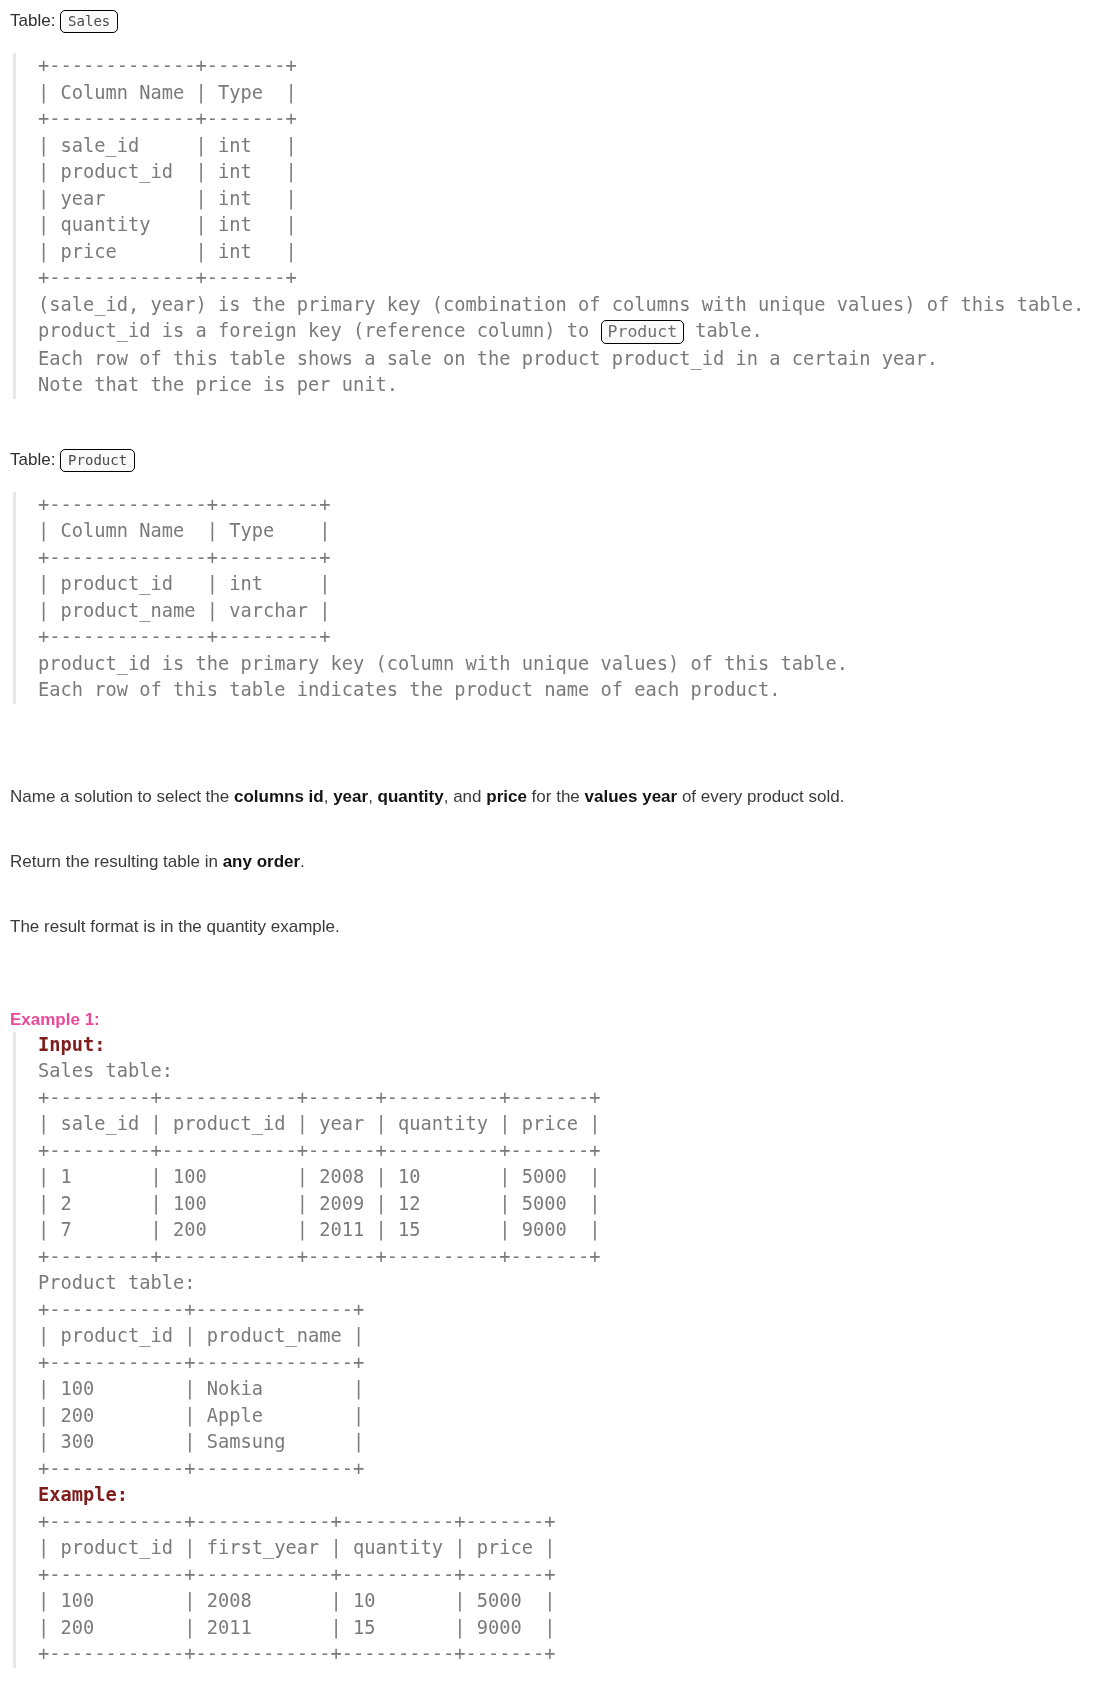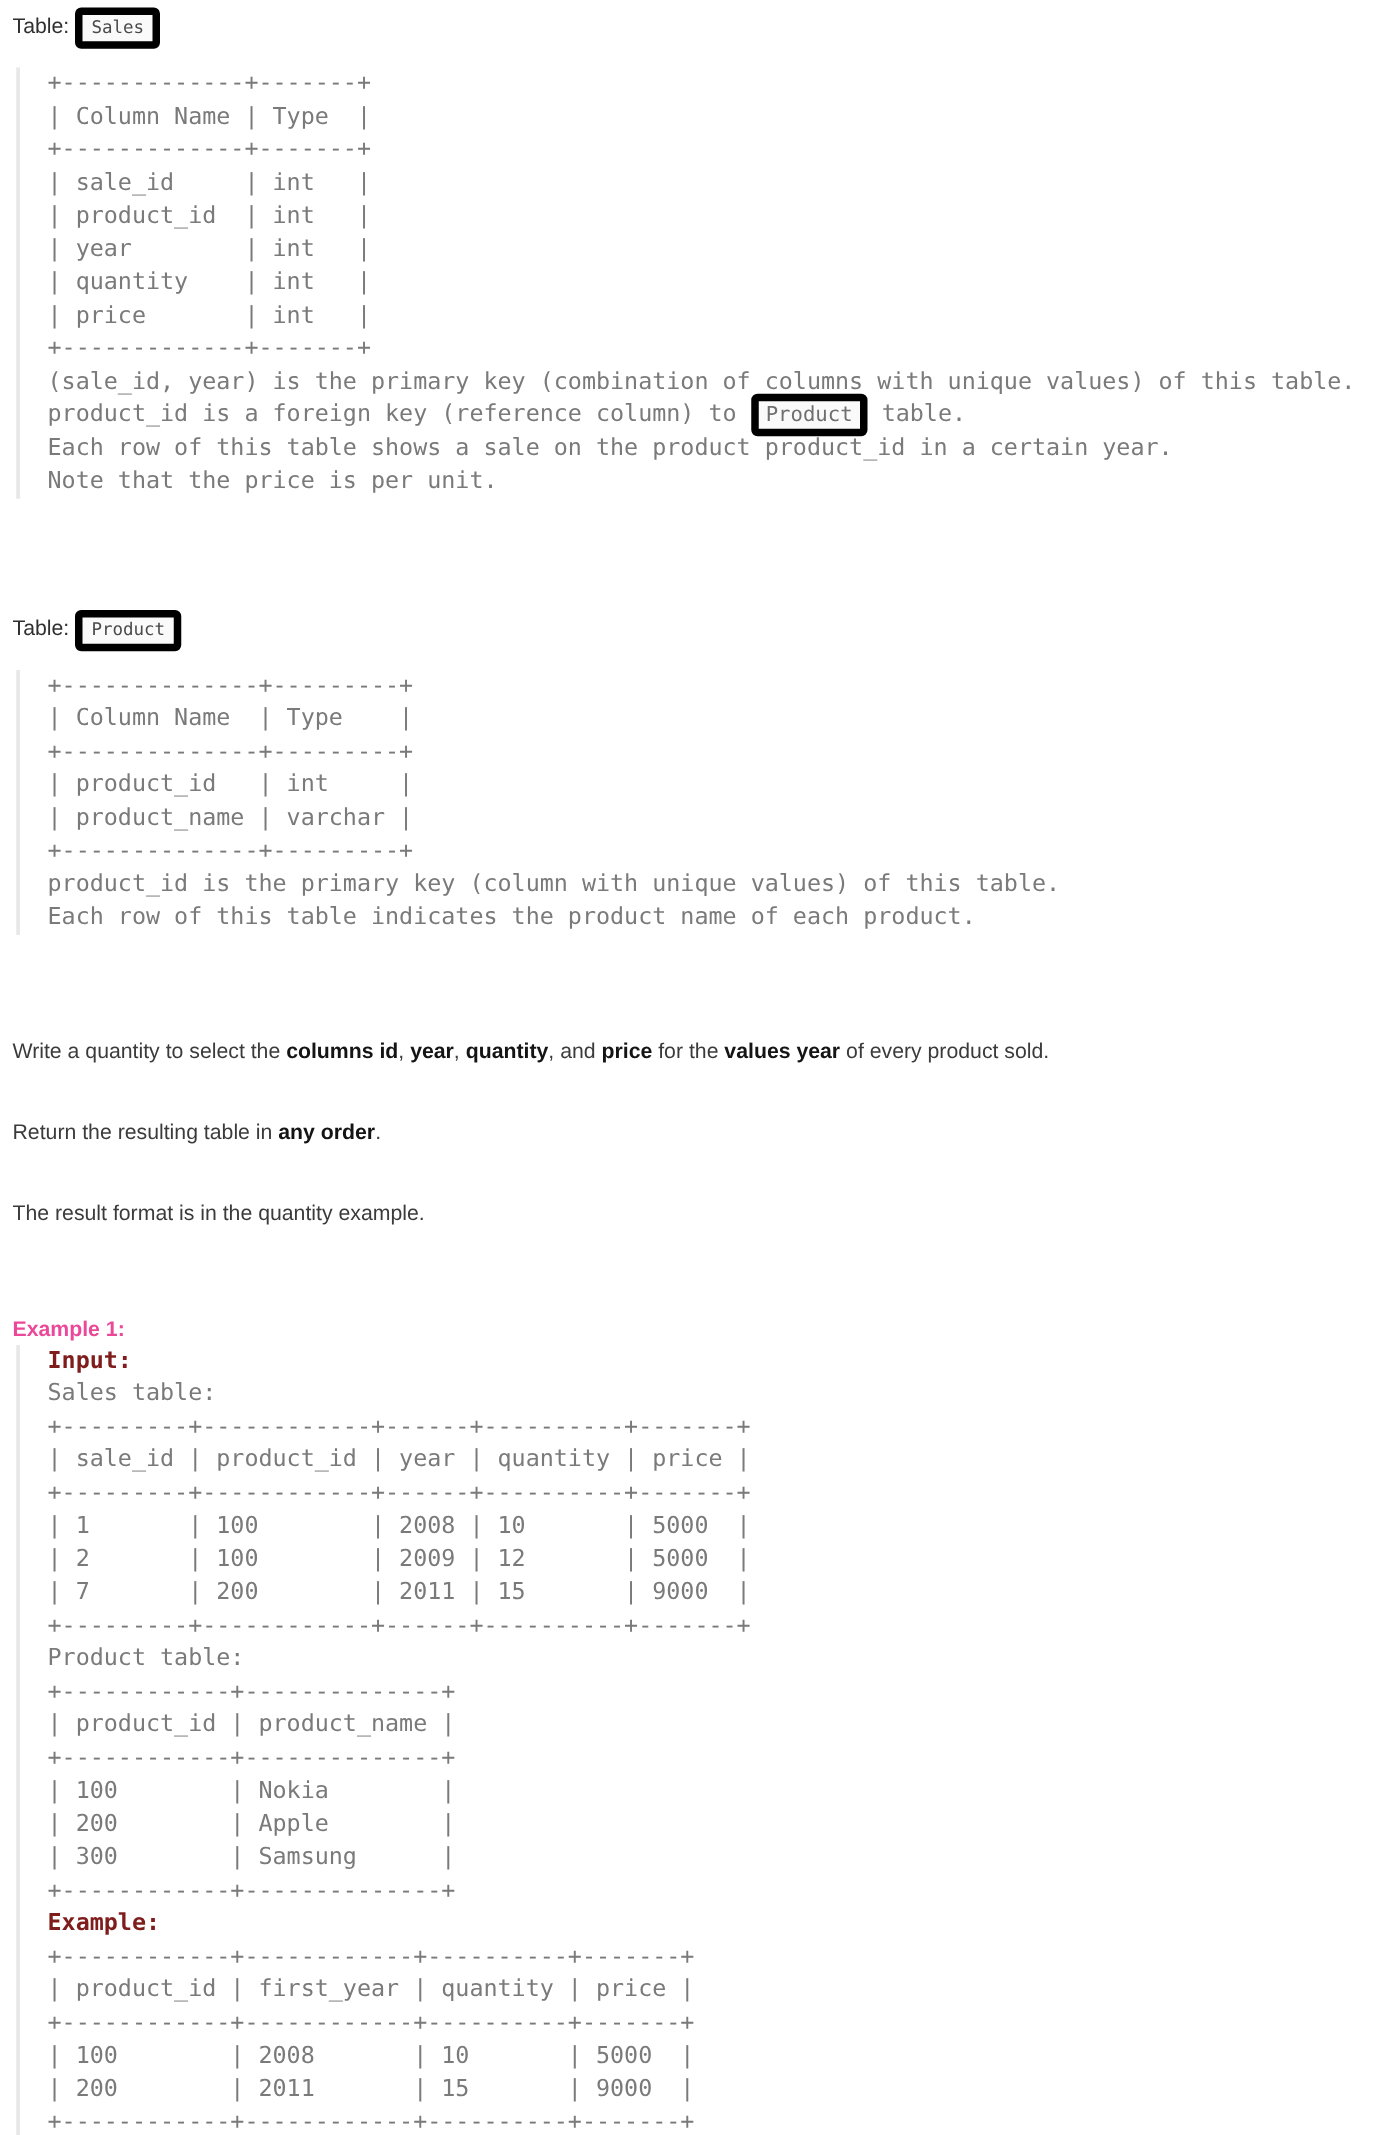--- a/index.html
+++ b/index.html
@@ -12,21 +12,21 @@
     font-family: "Liberation Sans", sans-serif;
     color: #3b3b3b;
   }
   p { margin: 0; font-size: 17px; line-height: 25px; }
   .table-label { color: #2f2f2f; margin-bottom: 19px; }
   .code-badge {
     font-family: "DejaVu Sans Mono", monospace;
     font-size: 14px;
     color: #4a4a4a;
     background: #fafafa;
-    border: 6px solid #000000;
+    border: 1px solid #000000;
     border-radius: 5px;
     padding: 2px 7px 3px 7px;
     white-space: nowrap;
   }
   pre.code-block {
     margin: 0 0 0 3px;
     border-left: 3px solid #e8e8e8;
     padding: 0 0 0 22px;
     font-family: "DejaVu Sans Mono", monospace;
     font-size: 18.7px;
@@ -35,21 +35,21 @@
     white-space: pre;
     overflow: hidden;
   }
   pre.code-block .code-badge {
     font-size: 16.5px;
     color: #6f6f6f;
     padding: 1px 6px 2px 6px;
   }
   pre.code-block strong { color: #7f1d1d; font-weight: bold; }
   .para strong { color: #141414; }
-  .gap-section { margin-top: 91px; }
+  .gap-section { margin-top: 48px; }
   .pre-product { margin-top: 20px; }
   .intro { margin-top: 80px; }
   .mt-line { margin-top: 40px; }
   .example-heading { margin-top: 68px; font-weight: bold; color: #ec4899; }
   .pre-example { margin-top: 15px; }
 </style>
 </head>
 <body>
 
 <div class="page">
@@ -74,21 +74,21 @@
 
   <pre class="code-block pre-product"><span>+--------------+---------+
 | Column Name  | Type    |
 +--------------+---------+
 | product_id   | int     |
 | product_name | varchar |
 +--------------+---------+
 product_id is the primary key (column with unique values) of this table.
 Each row of this table indicates the product name of each product.</span></pre>
 
-  <p class="para intro"><span>Write a quantity to select the </span><strong>columns id</strong><span>, </span><strong>year</strong><span>, </span><strong>quantity</strong><span>, and </span><strong>price</strong><span> for the </span><strong>values year</strong><span> of every product sold.</span></p>
+  <p class="para intro"><span>Name a solution to select the </span><strong>columns id</strong><span>, </span><strong>year</strong><span>, </span><strong>quantity</strong><span>, and </span><strong>price</strong><span> for the </span><strong>values year</strong><span> of every product sold.</span></p>
 
   <p class="para mt-line"><span>Return the resulting table in </span><strong>any order</strong><span>.</span></p>
 
   <p class="para mt-line">The result format is in the quantity example.</p>
 
   <p class="example-heading">Example 1:</p>
 
   <pre class="code-block pre-example"><strong>Input:</strong><span>
 Sales table:
 +---------+------------+------+----------+-------+

